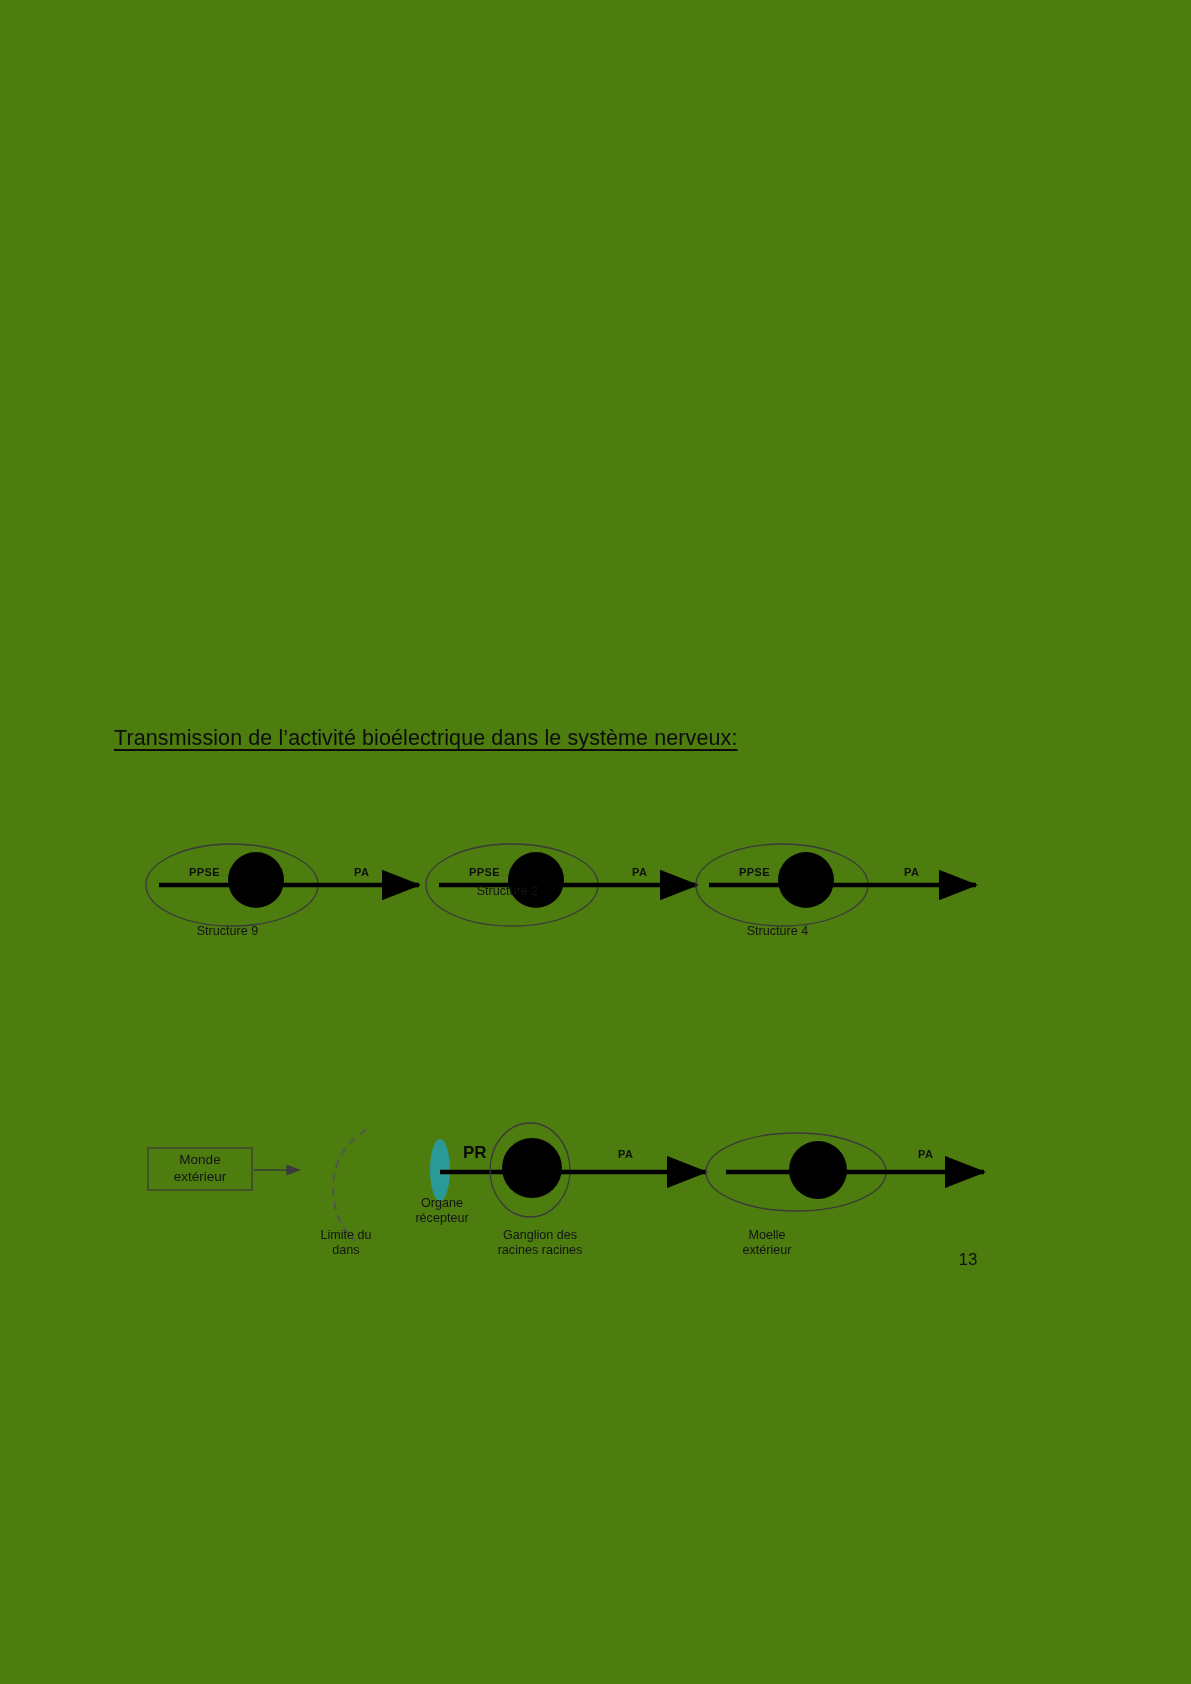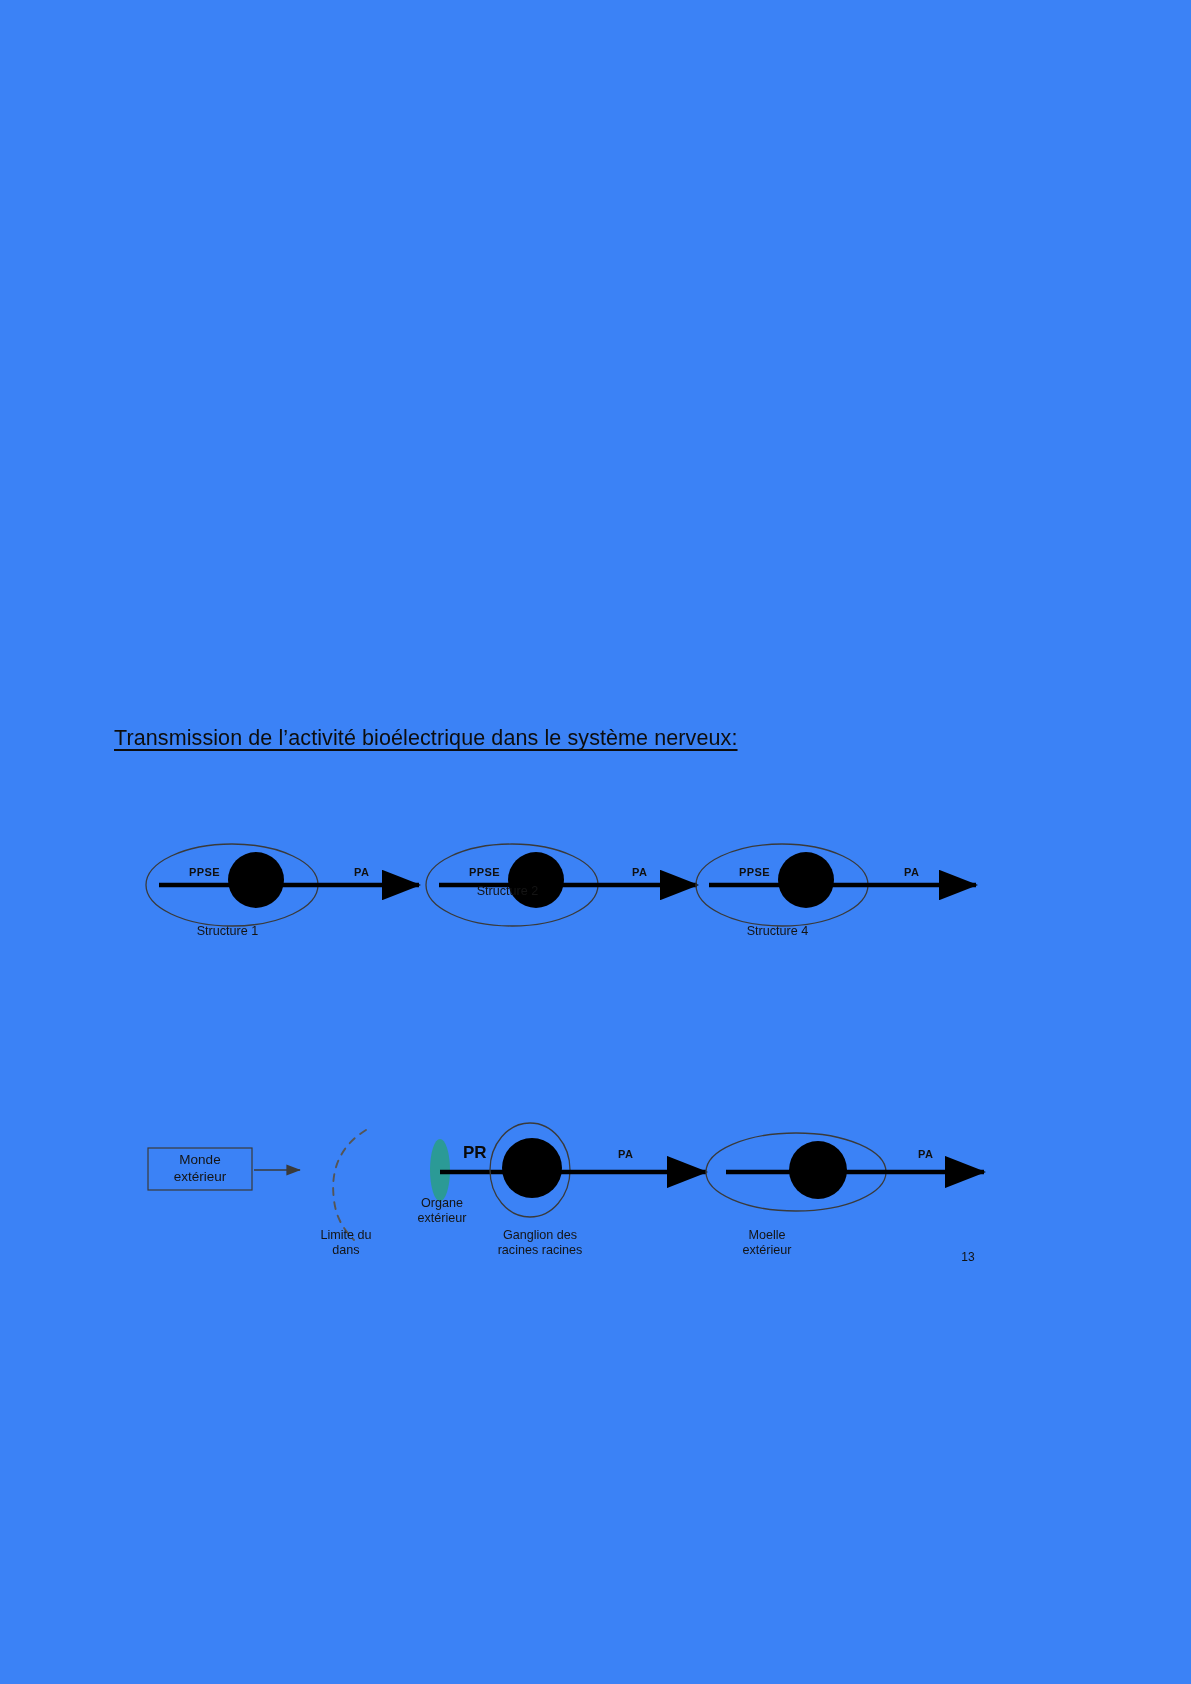--- a/index.html
+++ b/index.html
@@ -15,21 +15,21 @@
     font-family: "Liberation Sans", sans-serif;
     color: #111111;
     overflow: hidden;
   }
 
   .page {
     position: absolute;
     left: 0; top: 0;
     width: 1191px;
     height: 1684px;
-    background: #3b82f6;
+    background: #4d7c0f;
   }
 
   
   .section-title {
     position: absolute;
     font-size: 21.5px;
     font-weight: 400;
     letter-spacing: 0.1px;
     color: #0d0d0d;
     text-decoration: underline;
@@ -102,21 +102,21 @@
     fill: #141414;
   }
 
   
   #page-number {
     position: absolute;
     left: 948px;
     top: 1250px;
     width: 40px;
     text-align: center;
-    font-size: 12px;
+    font-size: 17px;
     color: #111111;
   }
 </style>
 </head>
 <body>
 
 <div class="page">
 
   <div class="section-title" id="title-transmission">Transmission de l’activité bioélectrique dans le système nerveux:</div>
 
@@ -159,21 +159,21 @@
         <text x="625" y="96" class="svg-label-small">PPSE</text>
       </g>
 
       <g>
         <line x1="755" y1="105" x2="862" y2="105" stroke="#000000" stroke-width="4.4" marker-end="url(#arrowhead-t)"></line>
         <text x="790" y="96" class="svg-label-small">PA</text>
       </g>
     </svg>
   </div>
 
-  <div class="caption" id="cap-structure-1">Structure 1</div>
+  <div class="caption" id="cap-structure-1">Structure 9</div>
   <div class="caption" id="cap-structure-2">Structure 2</div>
   <div class="caption" id="cap-structure-3">Structure 4</div>
 
 
   <div class="diagram" id="diagram-naissance">
     <svg width="900" height="160" viewBox="0 0 900 160">
       <defs>
         <marker id="arrowhead-n" markerWidth="9" markerHeight="7" refX="8.5" refY="3.5" orient="auto" markerUnits="strokeWidth">
           <polygon points="0 0, 9 3.5, 0 7" fill="#000000"></polygon>
         </marker>
@@ -218,21 +218,21 @@
       <g>
         <line x1="770" y1="54" x2="866" y2="54" stroke="#000000" stroke-width="4.6" marker-end="url(#arrowhead-n)"></line>
         <text x="800" y="40" class="svg-label-small">PA</text>
       </g>
     </svg>
   </div>
 
   <div class="caption" id="cap-limite">Limite du
 dans</div>
   <div class="caption" id="cap-organe">Organe
-extérieur</div>
+récepteur</div>
   <div class="caption" id="cap-ganglion">Ganglion des
 racines racines</div>
   <div class="caption" id="cap-moelle">Moelle
 extérieur</div>
 
   <div id="page-number">13</div>
 
 </div>
 
 </body></html>

